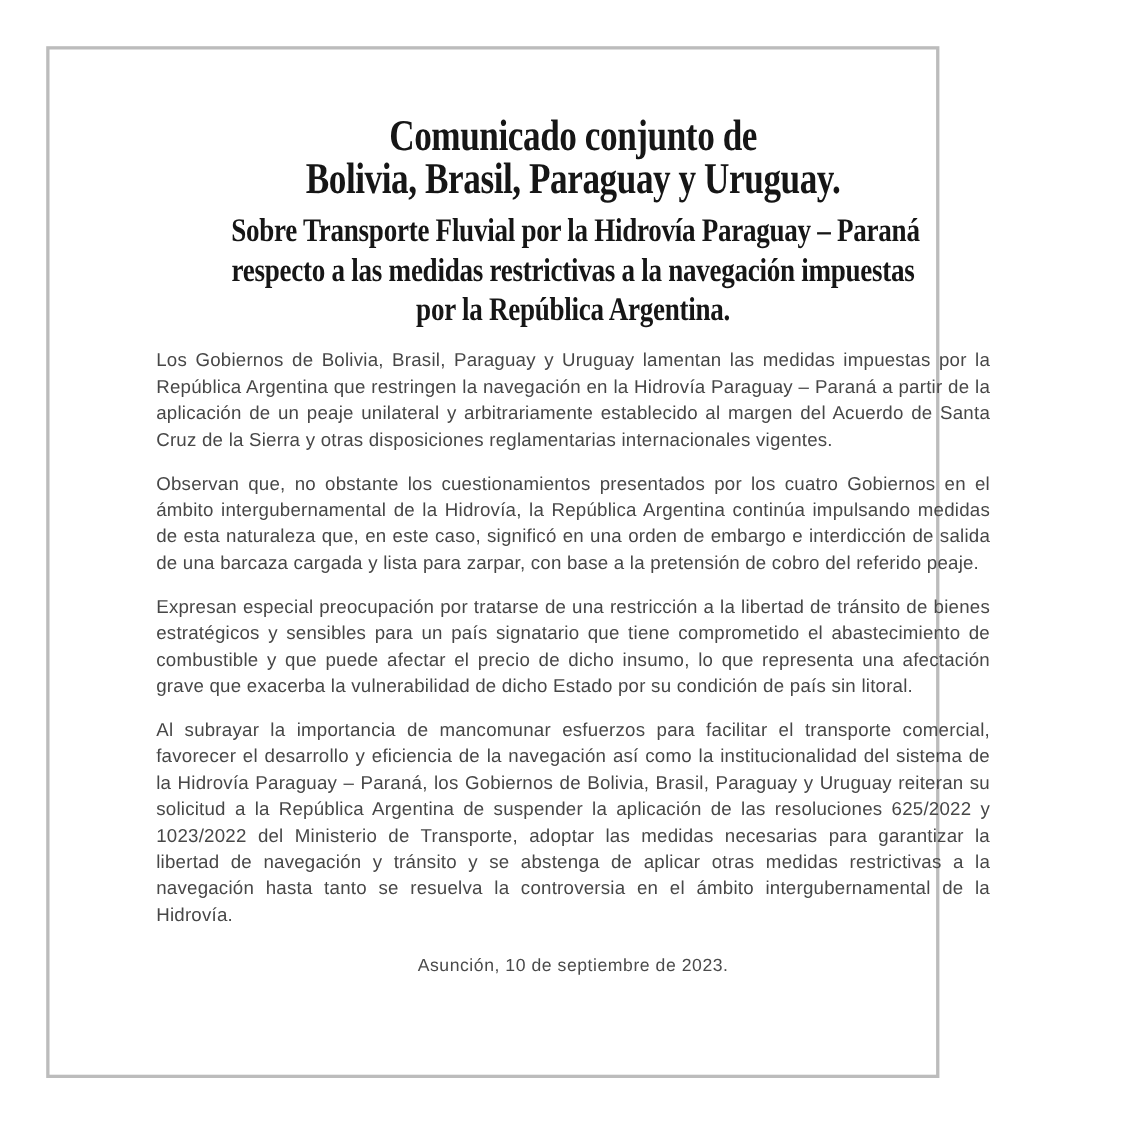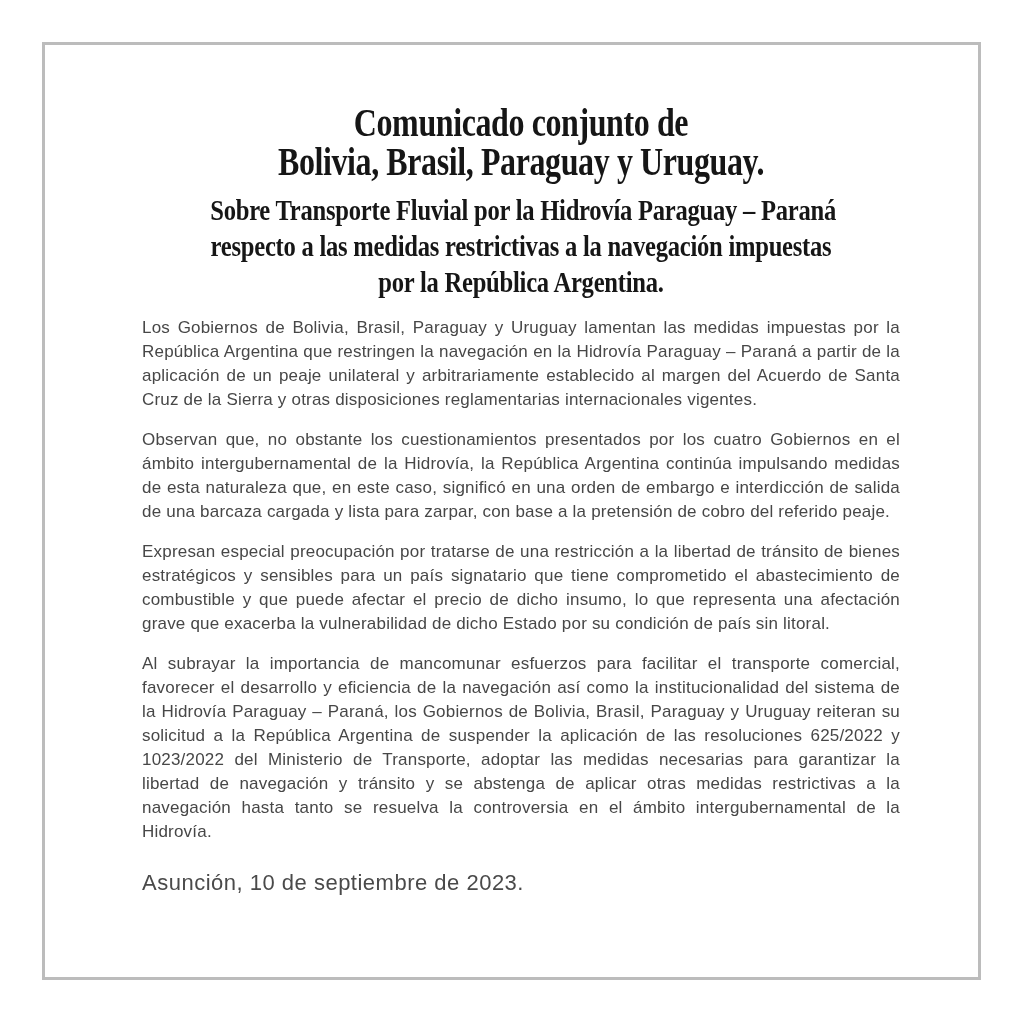--- a/index.html
+++ b/index.html
@@ -11,21 +11,21 @@
     height: 1024px;
     position: relative;
     background: #ffffff;
     font-family: "Liberation Sans", sans-serif;
     overflow: hidden;
   }
   .frame {
     position: absolute;
     left: 42px;
     top: 42px;
-    width: 939px;
+    width: 812px;
     height: 938px;
     box-sizing: border-box;
     border: 3px solid #bcbcbc;
     background: #ffffff;
   }
   .content {
     position: absolute;
     left: 97px;
     top: 58px;
     width: 758px;
@@ -64,24 +64,24 @@
   .para {
     margin: 16px 0 14px 0;
     font-size: 17px;
     line-height: 24px;
     letter-spacing: 0.2px;
     color: #474747;
     text-align: justify;
   }
   .dateline {
     margin-top: 26px;
-    font-size: 22px;
+    font-size: 16px;
     letter-spacing: 0.5px;
     color: #4a4a4a;
-    text-align: left;
+    text-align: center;
   }
 </style>
 </head>
 <body>
 
 <div class="frame">
   <div class="content">
 
     <header>
       <h1 class="title">

